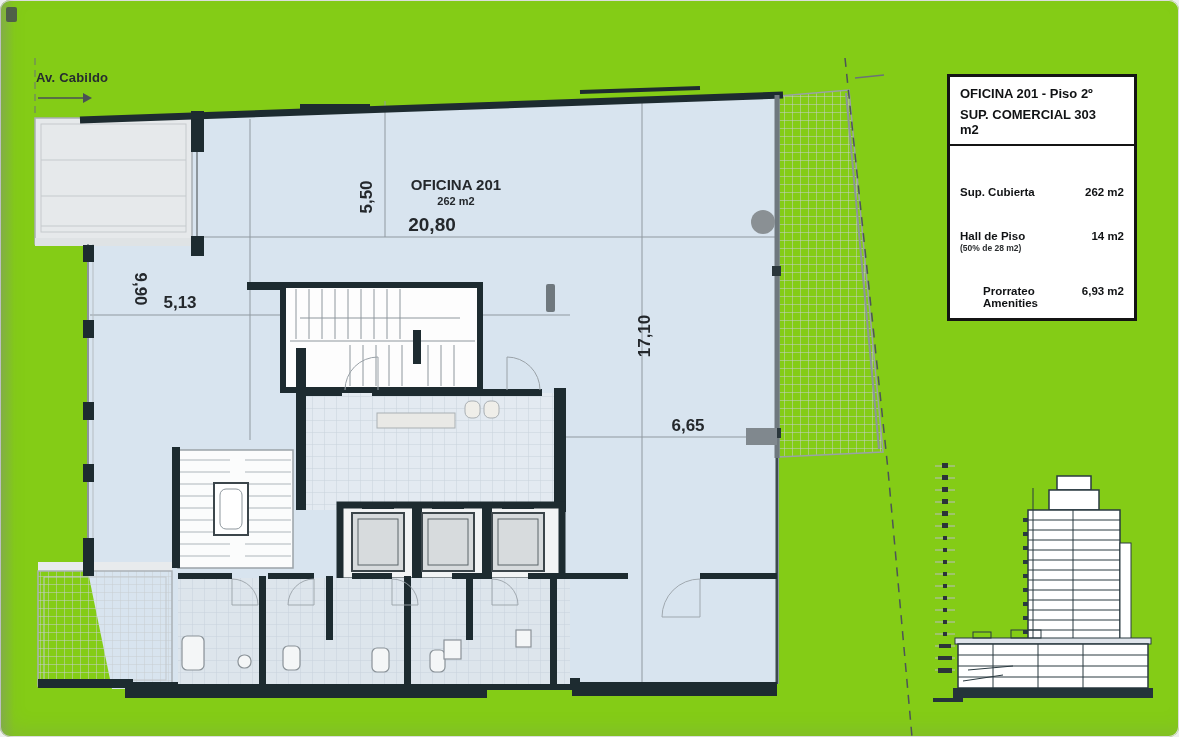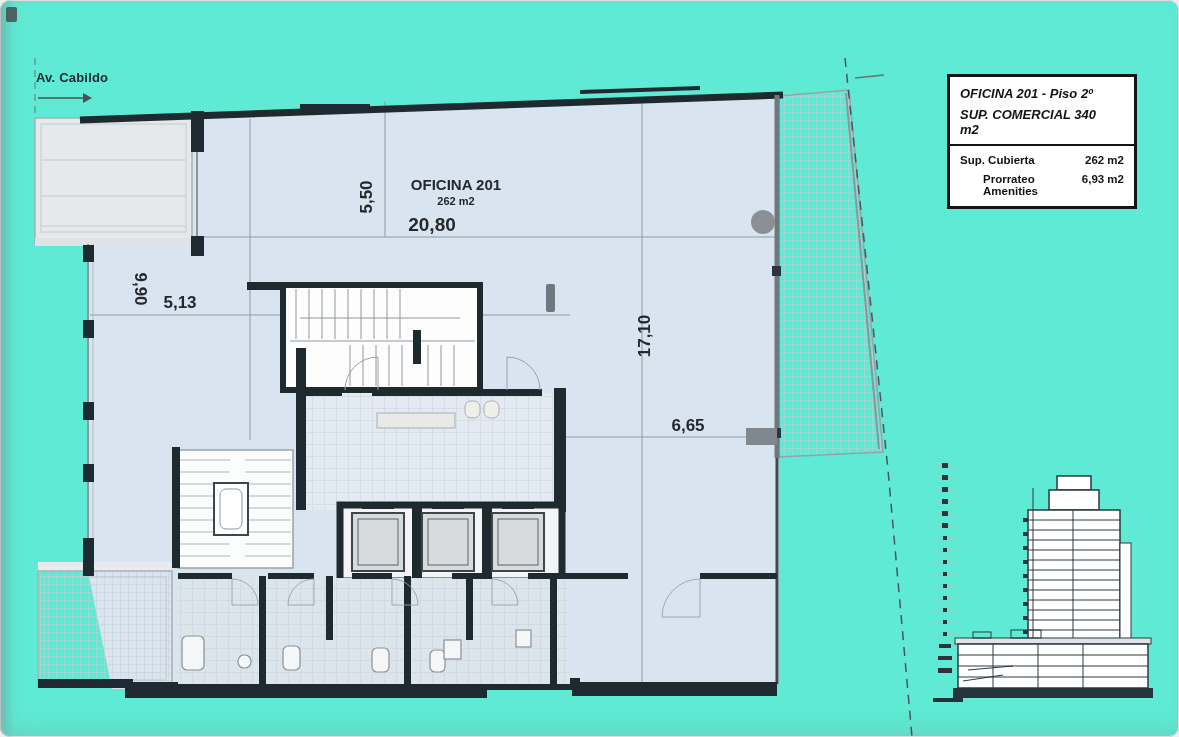--- a/index.html
+++ b/index.html
@@ -1,29 +1,29 @@
 <!DOCTYPE html>
 <html><head>
 <meta charset="utf-8">
 <style>
   html,body{margin:0;padding:0;background:#eef0f0;font-family:"Liberation Sans",sans-serif;}
-  .screen{position:relative;width:1179px;height:737px;background:#5eead4;overflow:hidden;
+  .screen{position:relative;width:1179px;height:737px;background:#84cc16;overflow:hidden;
           border-radius:10px;box-shadow:inset 0 0 0 1px #dcdddd, inset 8px -8px 18px rgba(120,125,128,.18);}
   .edge-strip{position:absolute;left:0;top:0;width:14px;height:737px;
           background:linear-gradient(90deg,rgba(130,136,140,.35),rgba(130,136,140,0));pointer-events:none;}
   .corner-mark{position:absolute;left:6px;top:7px;width:11px;height:15px;background:#474d50;border-radius:2px;opacity:.85;}
   svg{position:absolute;left:0;top:0;}
   .street-label{position:absolute;left:36px;top:70px;font-size:13px;font-weight:bold;color:#262c30;letter-spacing:.2px;}
   
   .info-box{position:absolute;left:947px;top:74px;width:190px;background:#fff;border:3px solid #141414;box-sizing:border-box;color:#101214;}
-  .info-title{padding:9px 20px 7px 10px;border-bottom:2.5px solid #141414;font-style:italic;}
+  .info-title{padding:9px 20px 7px 10px;border-bottom:2.5px solid #141414;}
   .info-title .t1{font-size:13px;font-weight:bold;margin-bottom:6px;}
   .info-title .t2{font-size:13px;font-weight:bold;}
   .info-rows{padding:8px 10px 9px 10px;}
-  .info-row{margin-bottom:7px;}
+  .info-row{margin-bottom:7px;margin-top:32px;}
   .info-row:last-child{margin-bottom:0;padding-left:23px;}
   .ir-main{display:flex;justify-content:space-between;align-items:baseline;font-size:11.5px;font-weight:600;}
   .ir-note{font-size:8.5px;font-weight:600;color:#2a2d2f;margin-top:1px;}
   .ir-note:empty{display:none;}
   .ir-value{white-space:nowrap;}
 </style>
 </head>
 <body>
 
 <div class="screen">
@@ -220,29 +220,36 @@
       <text x="135" y="289" font-size="17" font-weight="600" text-anchor="middle" transform="rotate(90 135 289)">9,90</text>
       <text x="180" y="308" font-size="17" font-weight="600" text-anchor="middle">5,13</text>
       <text x="650" y="336" font-size="17" font-weight="600" text-anchor="middle" transform="rotate(-90 650 336)">17,10</text>
       <text x="688" y="431" font-size="17" font-weight="600" text-anchor="middle">6,65</text>
     </g>
   </svg>
 
   <div class="info-box">
     <div class="info-title">
       <div class="t1">OFICINA 201 - Piso 2º</div>
-      <div class="t2">SUP. COMERCIAL  340 m2</div>
+      <div class="t2">SUP. COMERCIAL  303 m2</div>
     </div>
     <div class="info-rows">
       <div class="info-row">
         <div class="ir-main">
           <span>Sup. Cubierta</span>
           <span class="ir-value">262 m2</span>
         </div>
 
+      </div>
+      <div class="info-row">
+        <div class="ir-main">
+          <span>Hall de Piso</span>
+          <span class="ir-value">14 m2</span>
+        </div>
+        <div class="ir-note">(50% de 28 m2)</div>
       </div>
       <div class="info-row">
         <div class="ir-main">
           <span>Prorrateo Amenities</span>
           <span class="ir-value">6,93 m2</span>
         </div>
 
       </div>
     </div>
   </div>

